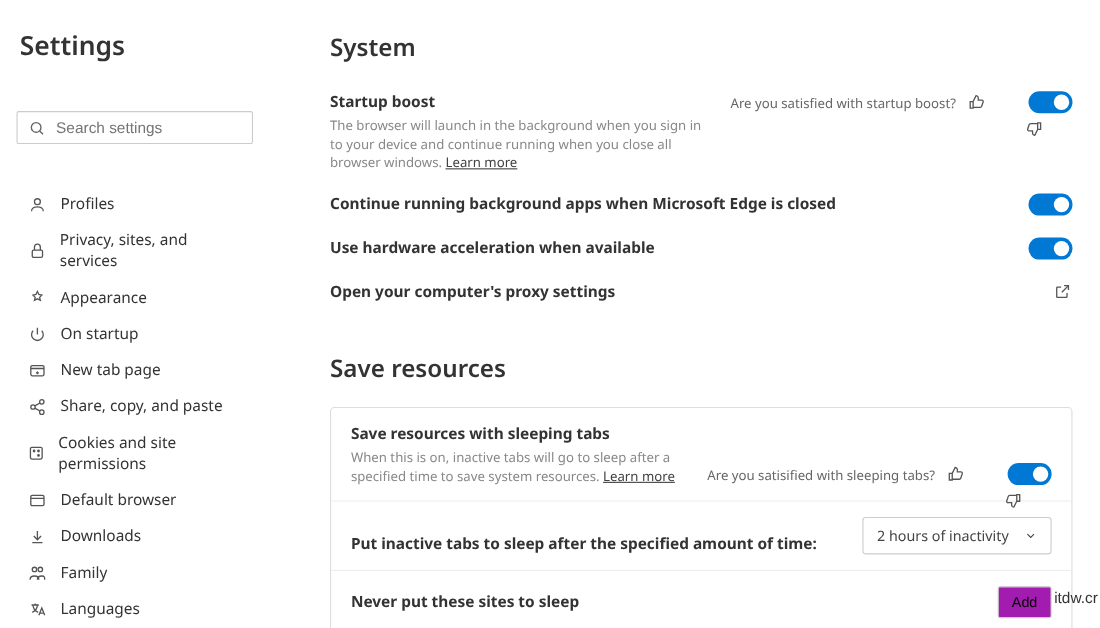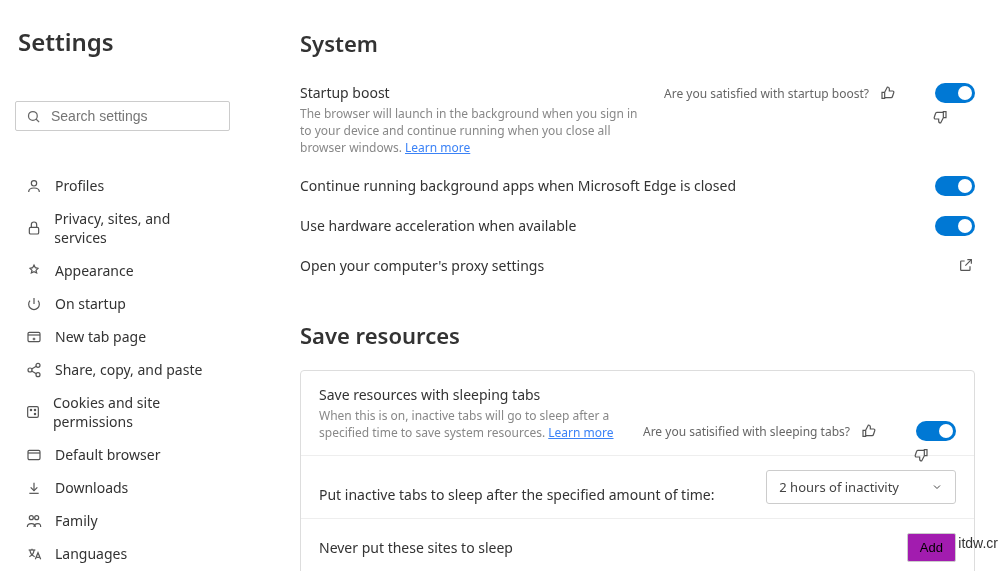--- a/index.html
+++ b/index.html
@@ -93,30 +93,30 @@
     }
     .row {
       display: flex;
       align-items: flex-start;
       justify-content: space-between;
       margin-bottom: 20px;
     }
     .row-left { flex: 1; padding-right: 20px; }
     .row-title {
       font-size: 14px;
-      font-weight: 400;
+      font-weight: 700;
       color: #333;
     }
     .row-desc {
       font-size: 12px;
       color: #888;
       margin-top: 3px;
       max-width: 420px;
     }
-    .row-desc a { color: #3b82f6; text-decoration: underline; }
+    .row-desc a { color: #404040; text-decoration: underline; }
     .row-right {
       display: flex;
       align-items: center;
       gap: 10px;
     }
     .feedback-text {
       font-size: 12px;
       color: #666;
     }
     .icon-btn {
@@ -157,21 +157,21 @@
       align-items: flex-end;
       justify-content: space-between;
     }
     .card-row:last-child { border-bottom: none; }
     .select-box {
       border: 1px solid #ccc;
       border-radius: 3px;
       padding: 7px 12px;
       display: flex;
       align-items: center;
-      gap: 32px;
+      gap: 14px;
       font-size: 13px;
       cursor: pointer;
       color: #444;
     }
     .add-btn {
       border: 1px solid #ccc;
       border-radius: 2px;
       padding: 6px 12px;
       font-size: 13px;
       background: #a21caf;

